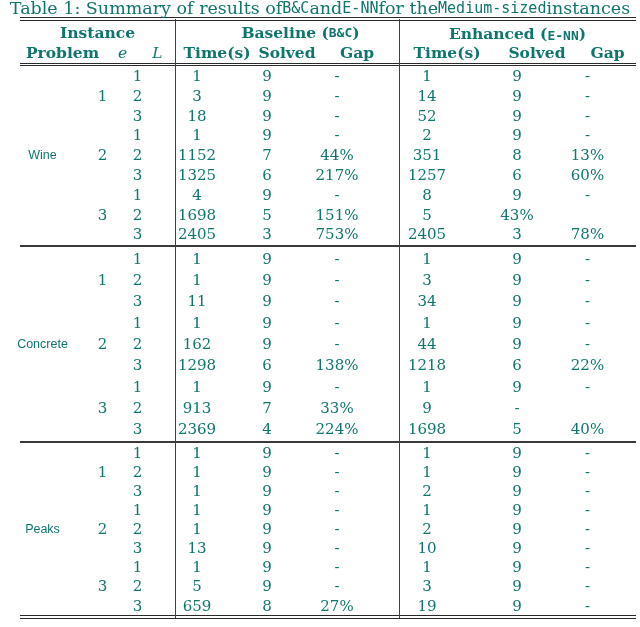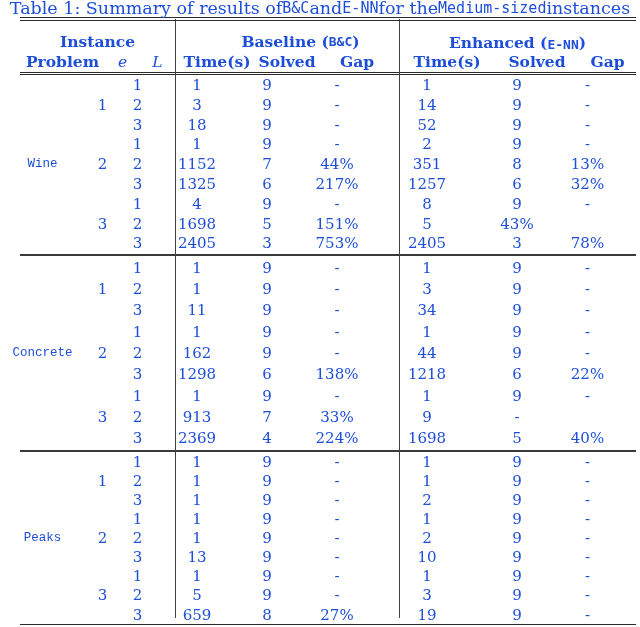--- a/index.html
+++ b/index.html
@@ -1,49 +1,49 @@
 <!DOCTYPE html>
 <html><head>
 <meta charset="utf-8">
 <style>
   html,body{margin:0;padding:0;background:#ffffff;}
   .page{position:relative;width:640px;height:627px;background:#ffffff;overflow:hidden;
-        font-family:"DejaVu Serif",serif;color:#1d4ed8;}
+        font-family:"DejaVu Serif",serif;color:#0f766e;}
   .serif{font-family:"DejaVu Serif",serif;}
   .mono{font-family:"DejaVu Sans Mono",monospace;}
 
   
   .title-row{height:17px;display:flex;justify-content:center;align-items:flex-end;
              white-space:nowrap;font-size:17.5px;line-height:17px;}
   .title-row .mono{font-size:15px;}
 
   
   .rule-double{margin-left:20px;width:616px;height:1.6px;
                border-top:1.7px solid #2b2b2b;border-bottom:1.7px solid #2b2b2b;}
   .rule-single{margin-left:20px;width:616px;height:1.8px;background:#3a3a3a;margin-top:1px;margin-bottom:1px;}
 
   
   .grid{margin-left:20px;width:616px;display:grid;
         grid-template-columns:85px 35px 35px 84px 56px 84px 96px 84px 57px;}
-  .head1{height:21px;margin-top:10px;}
+  .head1{height:21px;margin-top:1px;}
   .head2{height:20px;}
   .hcell{display:flex;align-items:center;justify-content:center;
          font-weight:bold;font-size:15.5px;white-space:nowrap;}
   .hcell .mono{font-size:13px;font-weight:bold;}
   .h-span1{grid-column:1/4;}
   .h-span2{grid-column:4/7;padding-left:27px;}
   .h-span3{grid-column:7/10;align-items:flex-end;}
   .h-ital{font-weight:normal;font-style:italic;font-size:15.5px;}
 
   
   .section{display:block;}
   .trow{display:grid;grid-template-columns:85px 35px 35px 84px 56px 84px 96px 84px 57px;
         height:var(--rh,19.8px);}
   .cell{display:flex;align-items:center;justify-content:center;font-size:15px;white-space:nowrap;}
-  .c-problem{font-family:Liberation Mono, monospace;font-size:12.5px;letter-spacing:0;}
+  .c-problem{font-family:Liberation Sans, sans-serif;font-size:12.5px;letter-spacing:0;}
 
   
   .vbar{position:absolute;top:19px;height:599px;width:1.5px;background:#3f3f3f;}
   .vbar1{left:174.5px;}
   .vbar2{left:398.5px;}
 </style>
 </head>
 <body>
 
 <div class="page">
@@ -147,21 +147,21 @@
         </div>
         <div class="trow">
           <div class="cell c-problem"></div>
           <div class="cell"></div>
           <div class="cell">3</div>
           <div class="cell">1325</div>
           <div class="cell">6</div>
           <div class="cell">217%</div>
           <div class="cell">1257</div>
           <div class="cell">6</div>
-          <div class="cell">32%</div>
+          <div class="cell">60%</div>
         </div>
         <div class="trow">
           <div class="cell c-problem"></div>
           <div class="cell"></div>
           <div class="cell">1</div>
           <div class="cell">4</div>
           <div class="cell">9</div>
           <div class="cell">-</div>
           <div class="cell">8</div>
           <div class="cell">9</div>

